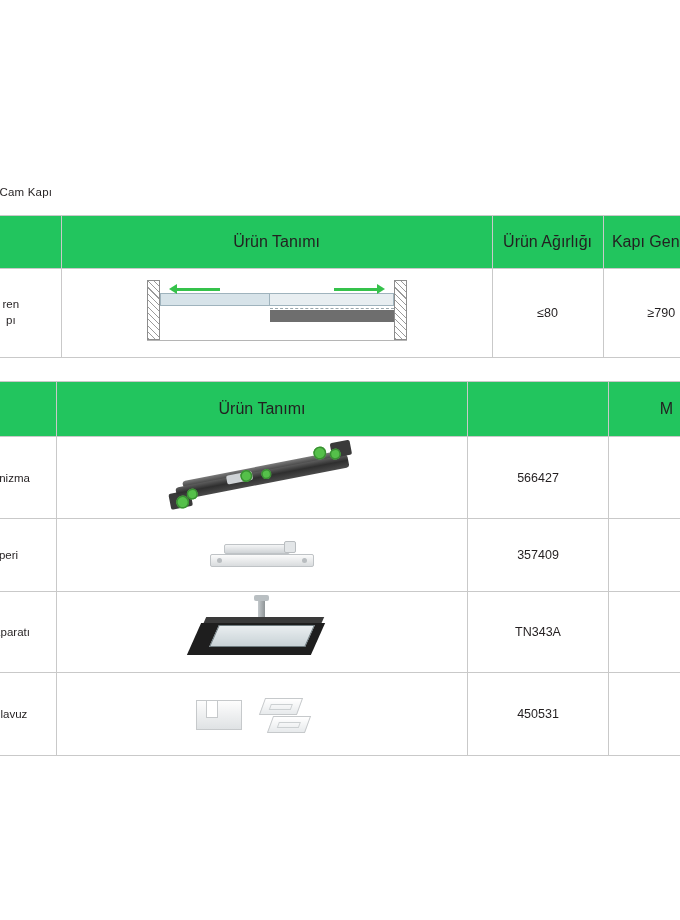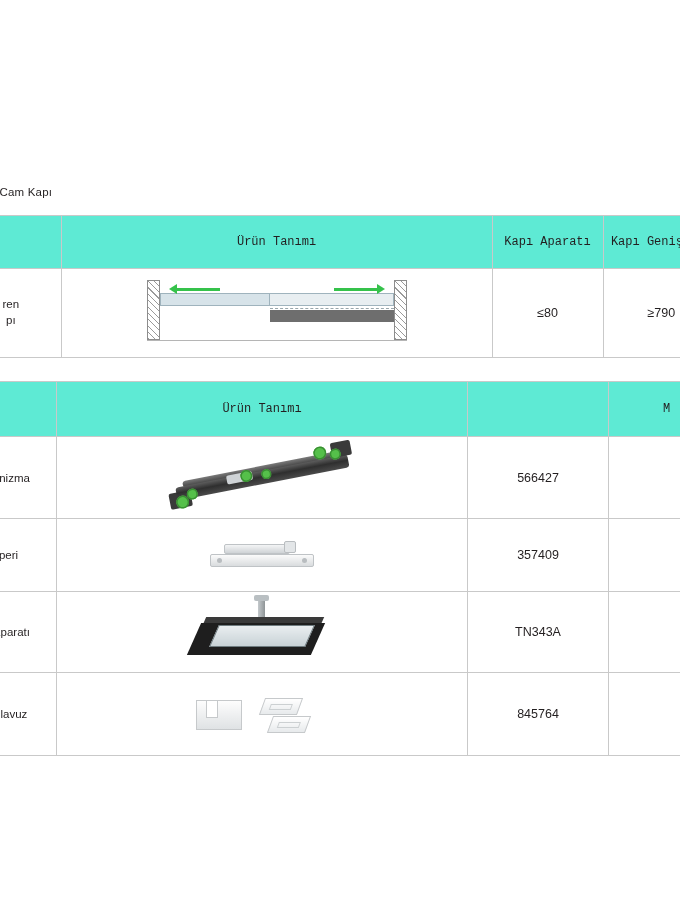--- a/index.html
+++ b/index.html
@@ -43,25 +43,24 @@
     color: #231f20;
   }
   .tbl td, .tbl th {
     border: 1px solid #c9c9c9;
     padding: 0;
     vertical-align: middle;
     text-align: center;
     font-weight: normal;
   }
   .hdr td {
-    background: #5eead4;
+    background: #22c55e;
     height: 52px;
-    font-size: 12px;
+    font-size: 16px;
     color: #231f20;
-    font-family: Liberation Mono, monospace;
   }
 
   
   #table1 {
     left: -40px;
     top: 215px;
     width: 760px;
   }
   #table1 td.c-name   { width: 95px; }
   #table1 td.c-img    { width: 410px; }
@@ -369,21 +368,21 @@
 
 <div class="page">
 
   <div class="caption">- Cam Kapı</div>
 
   <table class="tbl" id="table1">
     <tbody>
       <tr class="hdr">
         <td class="c-name"></td>
         <td class="c-img">Ürün Tanımı</td>
-        <td class="c-weight">Kapı Aparatı</td>
+        <td class="c-weight">Ürün Ağırlığı</td>
         <td class="c-width">Kapı Genişliği</td>
       </tr>
     </tbody>
     <tbody class="body">
       <tr>
         <td class="c-name">
           <div class="name-cell">
             <div>ren</div>
             <div>pı</div>
           </div>
@@ -491,20 +490,20 @@
               <div class="gblock"></div>
               <div class="gplate p1">
                   <i></i>
                 </div>
               <div class="gplate p2">
                   <i></i>
                 </div>
             </div>
           </div>
         </td>
-        <td class="c-code num-cell">845764</td>
+        <td class="c-code num-cell">450531</td>
         <td class="c-more"></td>
       </tr>
 
     </tbody>
   </table>
 
 </div>
 
 </body></html>

